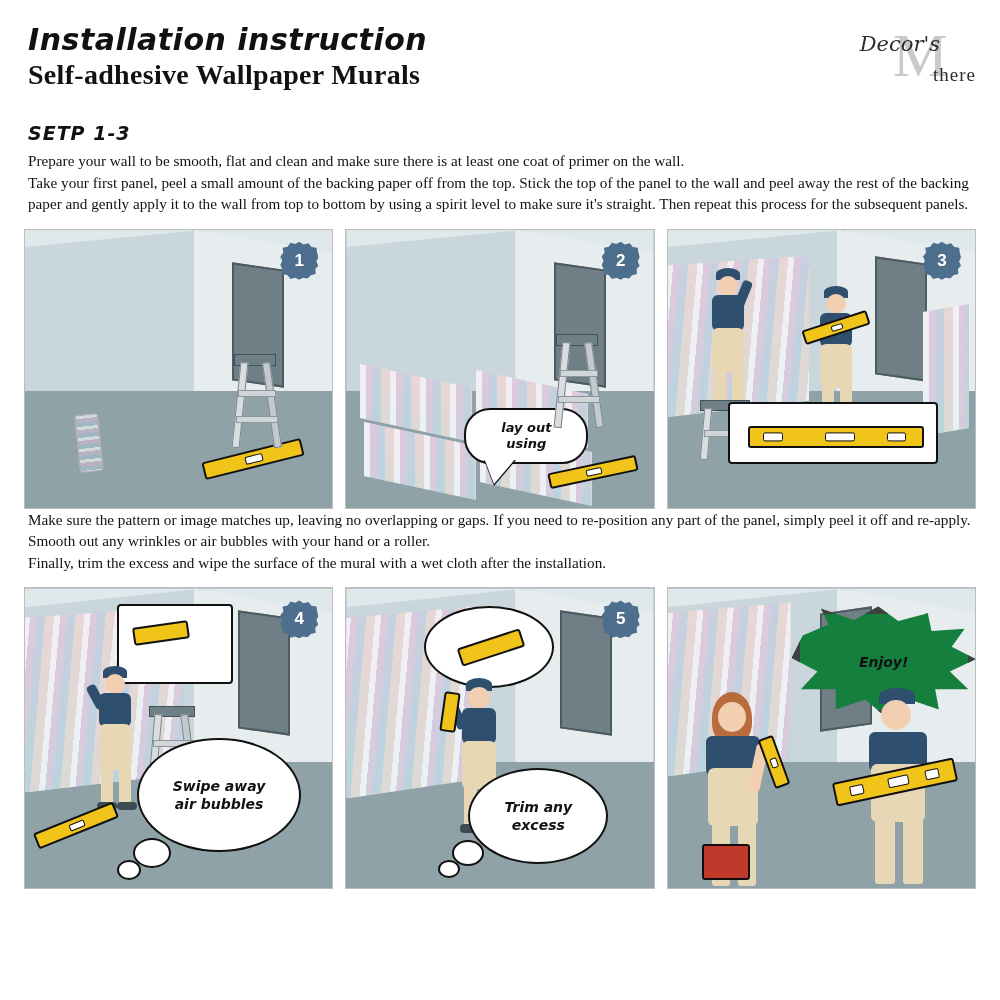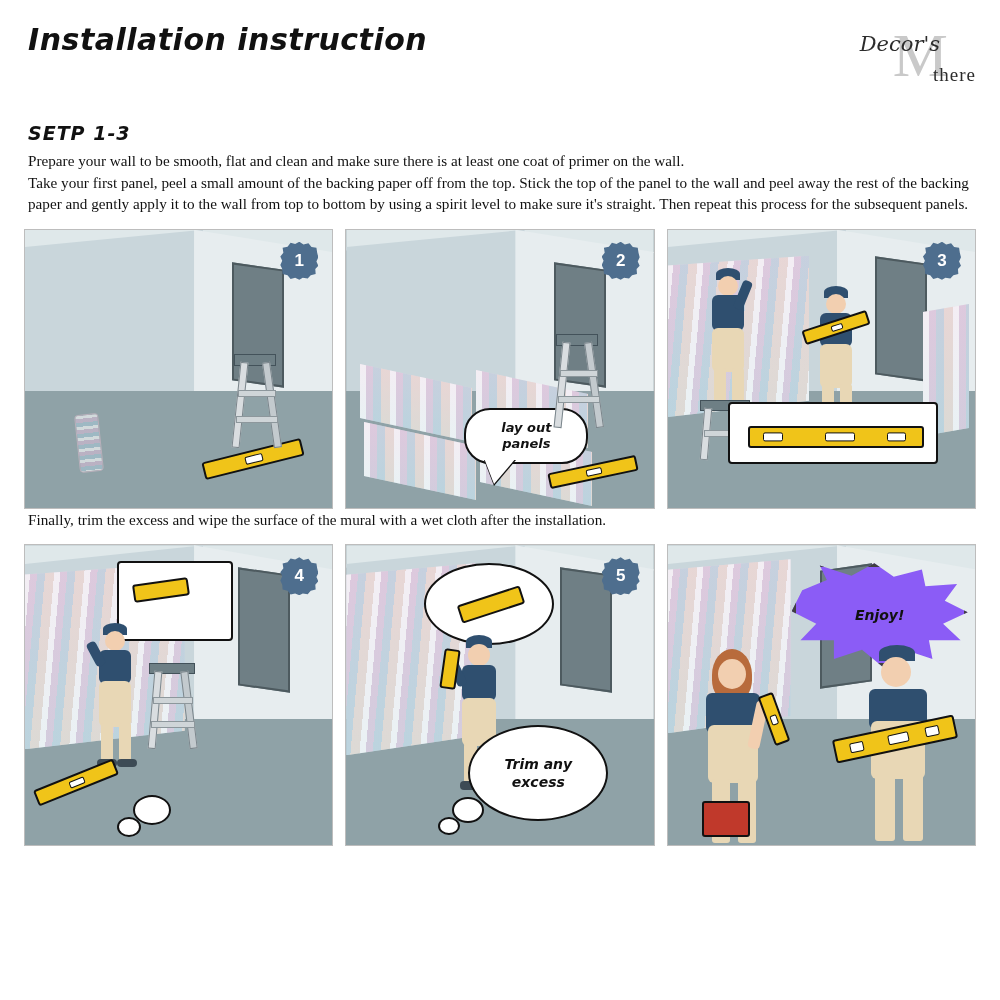--- a/index.html
+++ b/index.html
@@ -232,22 +232,22 @@
     font-family: "DejaVu Sans", sans-serif;
     font-weight: bold;
     font-style: italic;
     font-size: 14px;
     line-height: 1.3;
     color: #111;
     white-space: pre-line;
   }
   .burst {
     position: absolute;
-    background: #8b5cf6;
-    border: 4px solid #404040;
+    background: #15803d;
+    border: 8px solid #404040;
     font-family: "DejaVu Sans", sans-serif;
     font-weight: bold;
     font-style: italic;
     font-size: 14px;
     color: #111;
     display: flex;
     align-items: center;
     justify-content: center;
     clip-path: polygon(6% 26%, 20% 16%, 16% 2%, 34% 12%, 47% 0%, 58% 13%, 74% 6%, 76% 22%, 94% 20%, 87% 36%, 100% 47%, 86% 58%, 96% 74%, 78% 74%, 80% 92%, 62% 82%, 52% 100%, 40% 83%, 24% 92%, 24% 74%, 5% 74%, 14% 58%, 0% 46%);
   }
@@ -294,20 +294,21 @@
     border-radius: 3px;
   }
 </style>
 </head>
 <body>
 
 <div class="page">
 
   <div class="header">
     <div class="title-main">Installation instruction</div>
+    <div class="title-sub">Self-adhesive  Wallpaper Murals</div>
 
     <div class="logo">
       <div class="bigm">M</div>
       <div class="decors">Decor's</div>
       <div class="market">there</div>
     </div>
   </div>
 
   <div class="step-head">SETP 1-3</div>
   <div class="body-text">
@@ -350,21 +351,21 @@
       <div class="door" style="right:48px; top:36px; transform: skewY(8deg);"></div>
 
       <div class="badge">2</div>
 
       <div class="mural-floor" style="left:14px; top:146px; width:112px; height:54px; transform: skewY(12deg);"></div>
       <div class="mural-floor" style="left:130px; top:152px; width:112px; height:54px; transform: skewY(12deg);"></div>
       <div class="mural-floor" style="left:18px; top:204px; width:112px; height:54px; transform: skewY(12deg);"></div>
       <div class="mural-floor" style="left:134px; top:210px; width:112px; height:54px; transform: skewY(12deg);"></div>
 
       <div class="bubble tail-bl" style="left:118px; top:178px; width:92px;">lay out
-panels</div>
+using</div>
 
       <div class="person" style="right:34px; top:104px; width:72px; height:96px;">
         <div style="position:absolute; left:8px; top:0; width:40px; height:10px; background:#6e7f85; border:1px solid #43525a;"></div>
         <div style="position:absolute; left:10px; top:8px; width:6px; height:84px; background:#d9dde0; border:1px solid #7b868c; transform: rotate(6deg);"></div>
         <div style="position:absolute; left:42px; top:8px; width:6px; height:84px; background:#c3cace; border:1px solid #7b868c; transform: rotate(-8deg);"></div>
         <div style="position:absolute; left:12px; top:36px; width:36px; height:5px; background:#cfd5d8; border:1px solid #8d979c;"></div>
         <div style="position:absolute; left:10px; top:62px; width:40px; height:5px; background:#cfd5d8; border:1px solid #8d979c;"></div>
       </div>
 
       <div class="level" style="right:16px; bottom:28px; width:86px; height:12px; transform: rotate(-12deg);">
@@ -421,20 +422,21 @@
         <div class="level" style="left:18px; top:22px; width:172px; height:18px;">
           <div class="vial" style="left:44%;"></div>
           <div class="vial" style="left:8%; width:10%;"></div>
           <div class="vial" style="left:80%; width:10%;"></div>
         </div>
       </div>
     </div>
   </div>
 
   <div class="body-text">
+    <p> Make sure the pattern or image matches up, leaving no overlapping or gaps. If you need to re-position any part of the panel, simply peel it off and re-apply. Smooth out any wrinkles or air bubbles with your hand or a roller.</p>
     <p> Finally, trim the excess and wipe the surface of the mural with a wet cloth after the installation.</p>
   </div>
 
   <div class="strip second">
 
     <div class="panel">
       <div class="ceiling"></div>
       <div class="wall-left"></div>
       <div class="wall-right"></div>
       <div class="floor"></div>
@@ -465,20 +467,22 @@
         <div style="position:absolute; left:8px; top:8px; width:6px; height:76px; background:#d9dde0; border:1px solid #7b868c; transform: rotate(5deg);"></div>
         <div style="position:absolute; left:42px; top:8px; width:6px; height:76px; background:#c3cace; border:1px solid #7b868c; transform: rotate(-7deg);"></div>
         <div style="position:absolute; left:10px; top:34px; width:38px; height:5px; background:#cfd5d8; border:1px solid #8d979c;"></div>
         <div style="position:absolute; left:8px; top:58px; width:42px; height:5px; background:#cfd5d8; border:1px solid #8d979c;"></div>
       </div>
 
       <div class="level" style="left:8px; bottom:54px; width:82px; height:13px; transform: rotate(-22deg);">
         <div class="vial" style="left:42%;"></div>
       </div>
 
+      <div class="cloud" style="left:112px; top:150px; width:160px; height:110px;">Swipe away
+air bubbles</div>
       <div class="cloud" style="left:108px; top:250px; width:34px; height:26px;"></div>
       <div class="cloud" style="left:92px; top:272px; width:20px; height:16px;"></div>
     </div>
 
     <div class="panel">
       <div class="ceiling"></div>
       <div class="wall-left"></div>
       <div class="wall-right"></div>
       <div class="floor"></div>
       <div class="door" style="right:42px; top:26px; transform: skewY(8deg);"></div>

